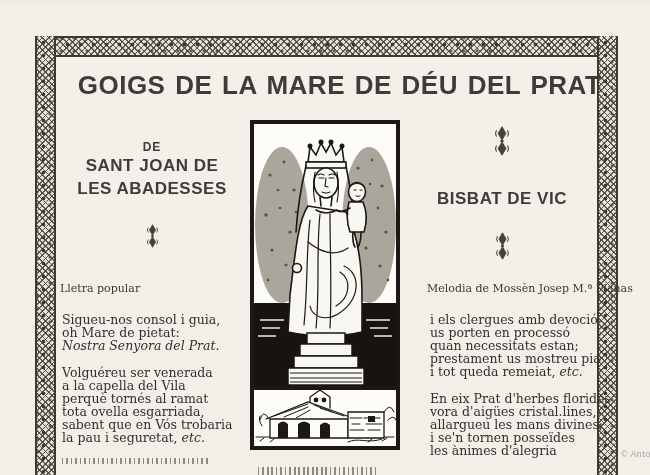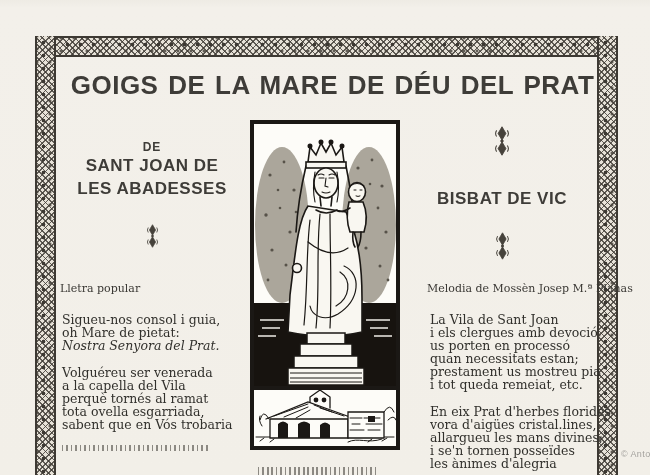--- a/index.html
+++ b/index.html
@@ -25,21 +25,21 @@
     background-position:0 0,6.5px 6.5px,0 0,0 0;
   }
   .lace.h{border-top:2px solid #3d3933;border-bottom:2px solid #3d3933;}
   .lace.v{border-left:2px solid #3d3933;border-right:2px solid #3d3933;}
   .lace.top{left:35px;top:36px;width:579px;height:17px;}
   .lace.leftb{left:35px;top:36px;width:17px;height:439px;}
   .lace.rightb{left:597px;top:36px;width:17px;height:439px;}
 
   
   .title{
-    position:absolute;left:60px;top:70px;width:545px;
+    position:absolute;left:67px;top:70px;width:545px;
     text-align:center;font-weight:bold;font-size:26px;
     letter-spacing:.5px;word-spacing:2px;color:#3e3c38;
   }
 
   
   .col-head{position:absolute;text-align:center;color:#3e3c38;}
   .col-head .small{font-size:12px;font-weight:bold;letter-spacing:1px;display:block;}
   .col-head .big{font-size:17px;font-weight:bold;letter-spacing:.5px;line-height:23px;display:block;}
   .left-head{left:58px;top:140px;width:188px;}
   .left-head .big-wrap{margin-top:10px;}
@@ -62,21 +62,21 @@
   .verses{
     position:absolute;top:313px;width:180px;
     font-family:"DejaVu Serif", serif;font-size:12.5px;
     line-height:13px;color:#31302c;
   }
   .verses.l{left:62px;}
   .verses.r{left:430px;}
   .stanza{margin:0 0 14px 0;}
   .vline{display:block;white-space:nowrap;}
   .vline.it{font-style:italic;}
-  .etc{}
+  .etc{font-style:italic;}
 
   
   .clipped-line{
     height:6px;overflow:hidden;opacity:.65;
     background:repeating-linear-gradient(90deg,#55524c 0 1.5px,rgba(0,0,0,0) 1.5px 4.5px);
   }
   .clipped-line.flow-l{width:146px;margin-top:10px;}
   .clipped-line.center-abs{position:absolute;left:258px;top:467px;width:118px;height:8px;}
 
   
@@ -272,27 +272,27 @@
       <span class="vline">Sigueu-nos consol i guia,</span>
       <span class="vline">oh Mare de pietat:</span>
       <span class="vline it">Nostra Senyora del Prat.</span>
     </div>
     <div class="stanza">
       <span class="vline">Volguéreu ser venerada</span>
       <span class="vline">a la capella del Vila</span>
       <span class="vline">perquè tornés al ramat</span>
       <span class="vline">tota ovella esgarriada,</span>
       <span class="vline">sabent que en Vós trobaria</span>
+      <span class="vline"><span>la pau i seguretat, </span><span class="etc">etc.</span></span>
     </div>
     <div class="clipped-line flow-l"></div>
   </div>
 
   <div class="verses r">
     <div class="stanza">
-      <span class="vline">La Vila de Sant Joan</span>
       <span class="vline">i els clergues amb devoció</span>
       <span class="vline">us porten en processó</span>
       <span class="vline">quan necessitats estan;</span>
       <span class="vline">prestament us mostreu pia</span>
       <span class="vline"><span>i tot queda remeiat, </span><span class="etc">etc.</span></span>
     </div>
     <div class="stanza">
       <span class="vline">En eix Prat d'herbes florides</span>
       <span class="vline">vora d'aigües cristal.lines,</span>
       <span class="vline">allargueu les mans divines;</span>

